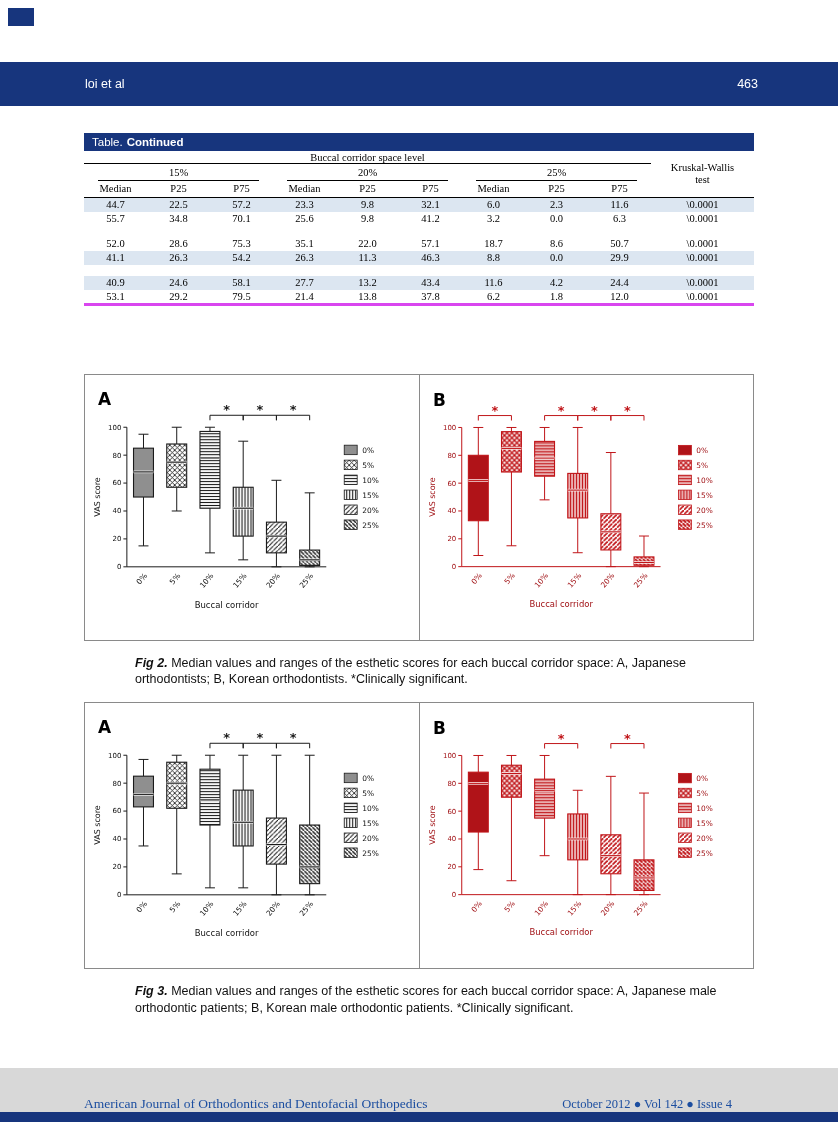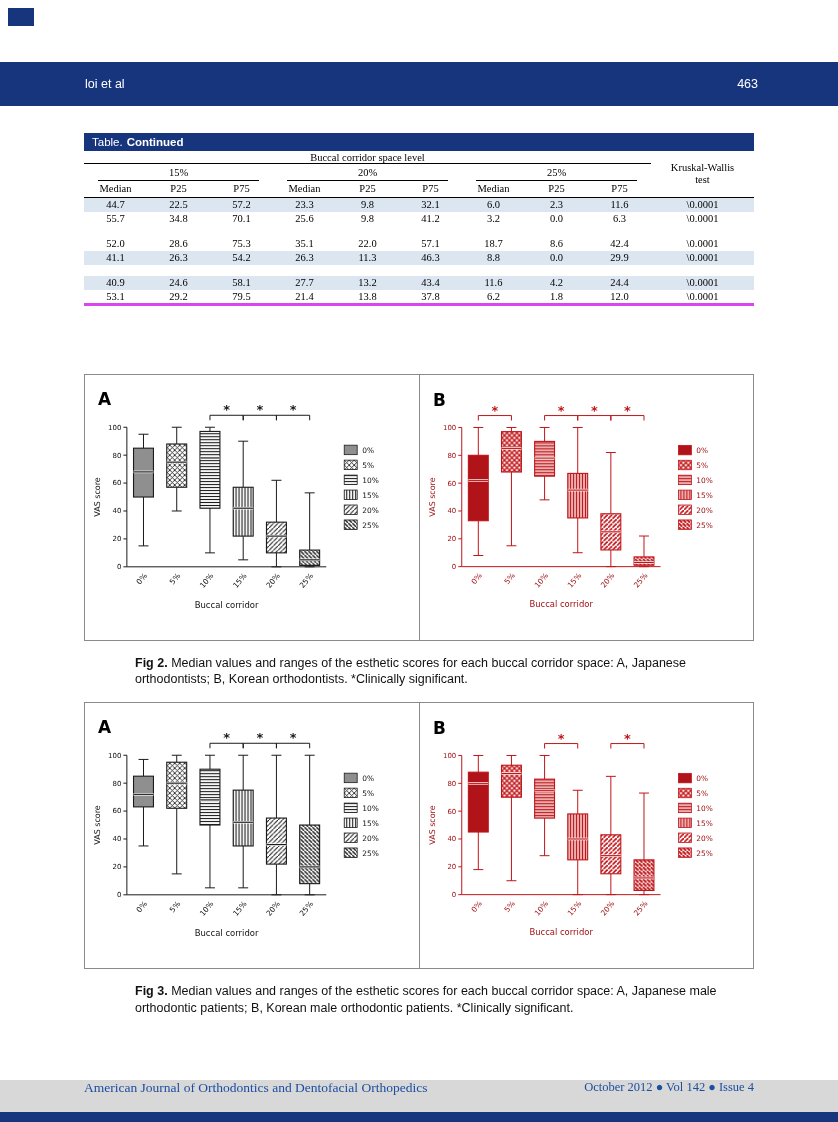--- a/index.html
+++ b/index.html
@@ -34,25 +34,25 @@
   tbody tr.gap td { height:11px; background:#fff; }
   tbody tr:last-child td { border-bottom:3px solid #d946ef; }
 
   .figure { border:1px solid #8a8a8a; height:267px; display:flex; background:#fff; }
   .figure.first { margin-top:68px; }
   .panel { width:50%; height:100%; }
   .panel + .panel { border-left:1px solid #8a8a8a; }
   .panel svg { width:100%; height:100%; display:block; }
 
   .caption { margin:14px 0 14px 51px; width:615px; font-size:12.5px; line-height:1.35; color:#111; }
-  .caption b { font-weight:bold; }
+  .caption b { font-weight:bold;font-style:italic; }
 
   .footer-gray {
-    position:absolute; left:0; bottom:10px; width:100%; height:32px; background:#d8d8d8;
-    display:flex; align-items:flex-start; justify-content:space-between; padding:0 84px 0 84px;
+    position:absolute; left:0; bottom:10px; width:100%; height:44px; background:#d8d8d8;
+    display:flex; align-items:flex-end; justify-content:space-between; padding:0 106px 0 84px;
   }
   .footer-gray .journal { font-family:"Liberation Serif", serif; font-size:13.5px; color:var(--linkblue); }
   .footer-gray .issue { font-family:"Liberation Serif", serif; font-size:12.5px; color:var(--linkblue);margin-left:9px; }
   .footer-navy { position:absolute; left:0; bottom:0; width:100%; height:10px; background:var(--navy); }
 </style>
 </head>
 <body>
 
 <div class="page" style="--navy: #17357d; --shade: #dce6f1; --linkblue: #1c4ea0;">
 
@@ -137,21 +137,21 @@
           </tr>
           <tr>
             <td>52.0</td>
             <td>28.6</td>
             <td>75.3</td>
             <td>35.1</td>
             <td>22.0</td>
             <td>57.1</td>
             <td>18.7</td>
             <td>8.6</td>
-            <td>42.4</td>
+            <td>50.7</td>
             <td>\0.0001</td>
           </tr>
           <tr class="shaded">
             <td>41.1</td>
             <td>26.3</td>
             <td>54.2</td>
             <td>26.3</td>
             <td>11.3</td>
             <td>46.3</td>
             <td>8.8</td>

